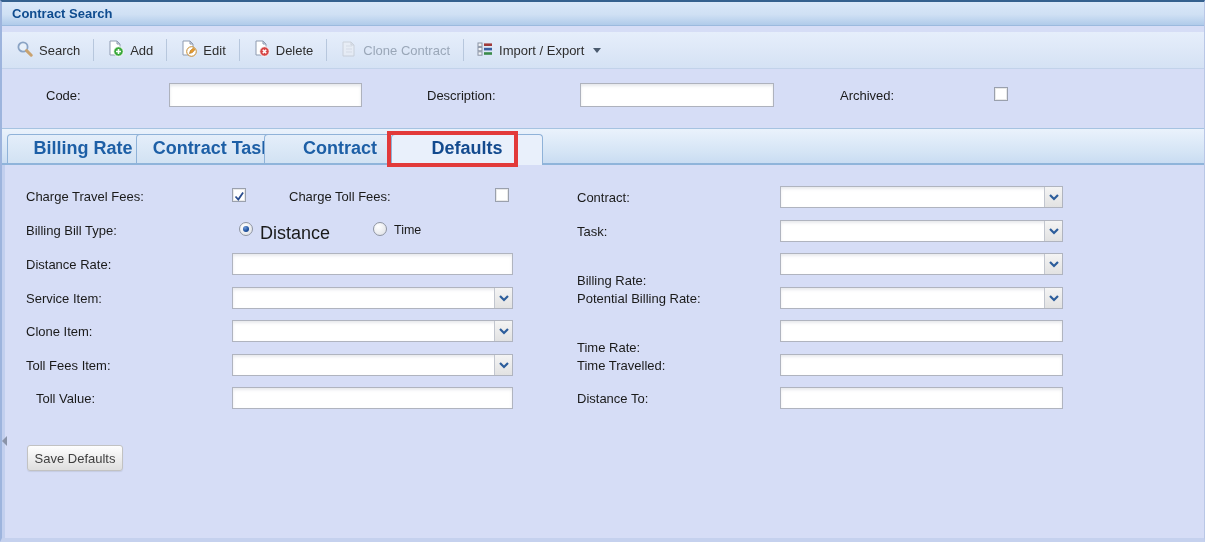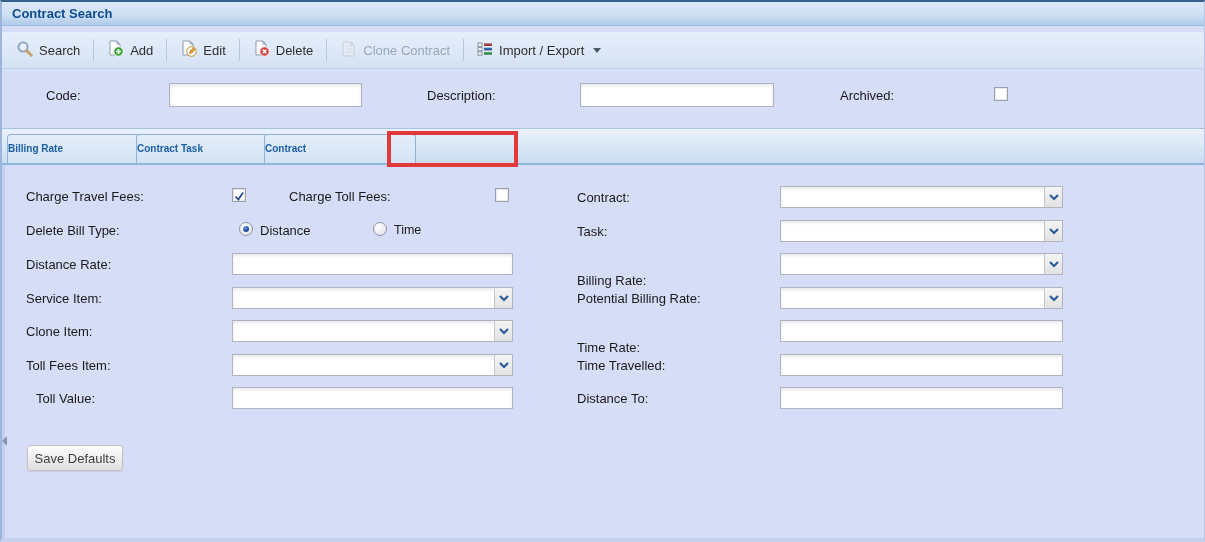--- a/index.html
+++ b/index.html
@@ -54,22 +54,22 @@
     position:absolute; left:0; top:126px; right:0; height:37px;
     background:linear-gradient(#eaf2fc 0%, #d4e4f5 70%, #c9dcf2 100%);
     border-top:1px solid #a6c3e1;
     border-bottom:2px solid #8fb4da;
   }
   .tab {
     position:absolute; top:6px; height:29px; width:152px;
     background:linear-gradient(#e4eefa 0%, #d2e2f3 100%);
     border:1px solid #8fb2d8; border-bottom:none;
     border-radius:4px 4px 0 0;
-    font-size:10px; font-weight:bold; color:#1d5fa6;
-    line-height:27px; cursor:pointer;
+    font-size:18px; font-weight:bold; color:#1d5fa6;
+    text-align:center; line-height:27px; cursor:pointer;
   }
   .tab.active {
     background:#e9f0fb; color:#134a8e; height:31px;
   }
   .redbox {
     position:absolute; left:385px; top:129px; width:131px; height:36px;
     border:4px solid #e23a3a; z-index:20; pointer-events:none;
   }
   
   .content { position:absolute; left:0; top:163px; right:0; bottom:0; background:#d6ddf6; }
@@ -190,40 +190,41 @@
     <span class="label" style="left:838px; top:86px;">Archived:</span>
     <div class="checkbox" style="left:992px; top:85px;">
       
     </div>
   </div>
 
   <div class="tabstrip"></div>
   <div class="tab" style="left:5px; top:132px;">Billing Rate</div>
   <div class="tab" style="left:134px; top:132px;">Contract Task</div>
   <div class="tab" style="left:262px; top:132px;">Contract</div>
+  <div class="tab active" style="left:389px; top:132px;">Defaults</div>
   <div class="redbox"></div>
 
   <div class="content"></div>
   <div class="leftstrip"></div>
   <div class="collapse-arrow"></div>
 
   <span class="label" style="left:24px; top:187px;">Charge Travel Fees:</span>
   <div class="checkbox checked" style="left:230px; top:186px;">
     <svg width="13" height="13" viewBox="0 0 13 13">
         <path d="M2.5 6.5 l2.8 3 4.8 -7" fill="none" stroke="#2a4d8f" stroke-width="1.8"></path>
       </svg>
   </div>
   <span class="label" style="left:287px; top:187px;">Charge Toll Fees:</span>
   <div class="checkbox" style="left:493px; top:186px;">
     
   </div>
 
-  <span class="label" style="left:24px; top:221px;">Delete Bill Type:</span>
+  <span class="label" style="left:24px; top:221px;">Billing Bill Type:</span>
   <div class="radio selected" style="left:237px; top:220px;"></div>
-  <span class="label" style="left:258px; top:221px; font-size:13px;">Distance</span>
+  <span class="label" style="left:258px; top:221px; font-size:18px;">Distance</span>
   <div class="radio" style="left:371px; top:220px;"></div>
   <span class="label" style="left:392px; top:221px; font-size:12.5px;">Time</span>
 
   <span class="label" style="left:24px; top:255px;">Distance Rate:</span>
   <input class="field" style="left: 230px; top: 251px; width: 281px;" value="">
 
   <span class="label" style="left:24px; top:289px;">Service Item:</span>
   <div class="combo" style="left:230px; top:285px; width:281px;">
     <input value="" style="">
     <div class="trigger">

